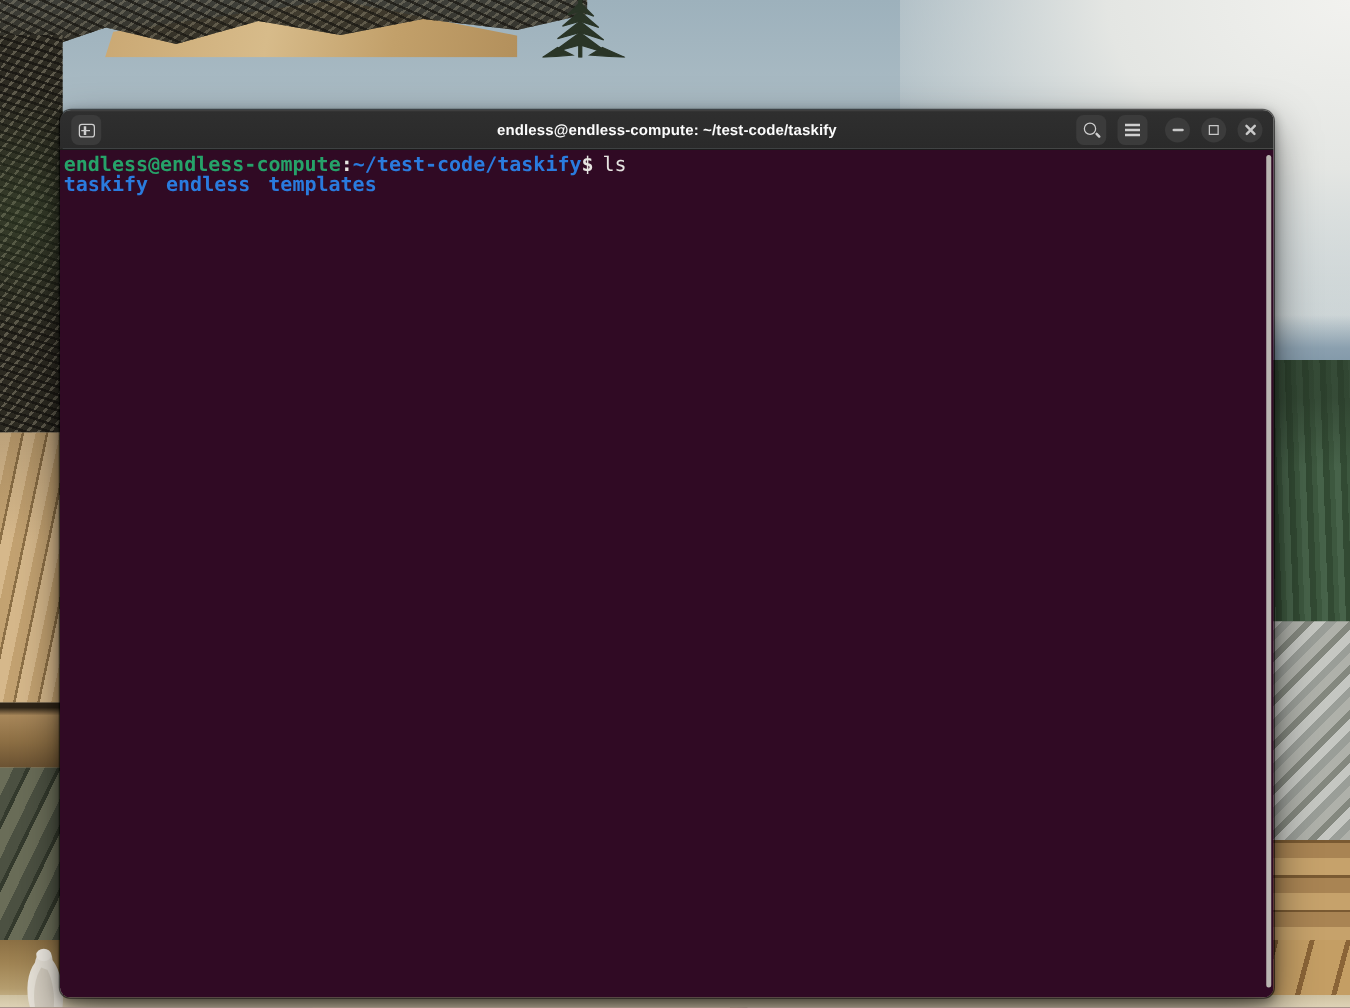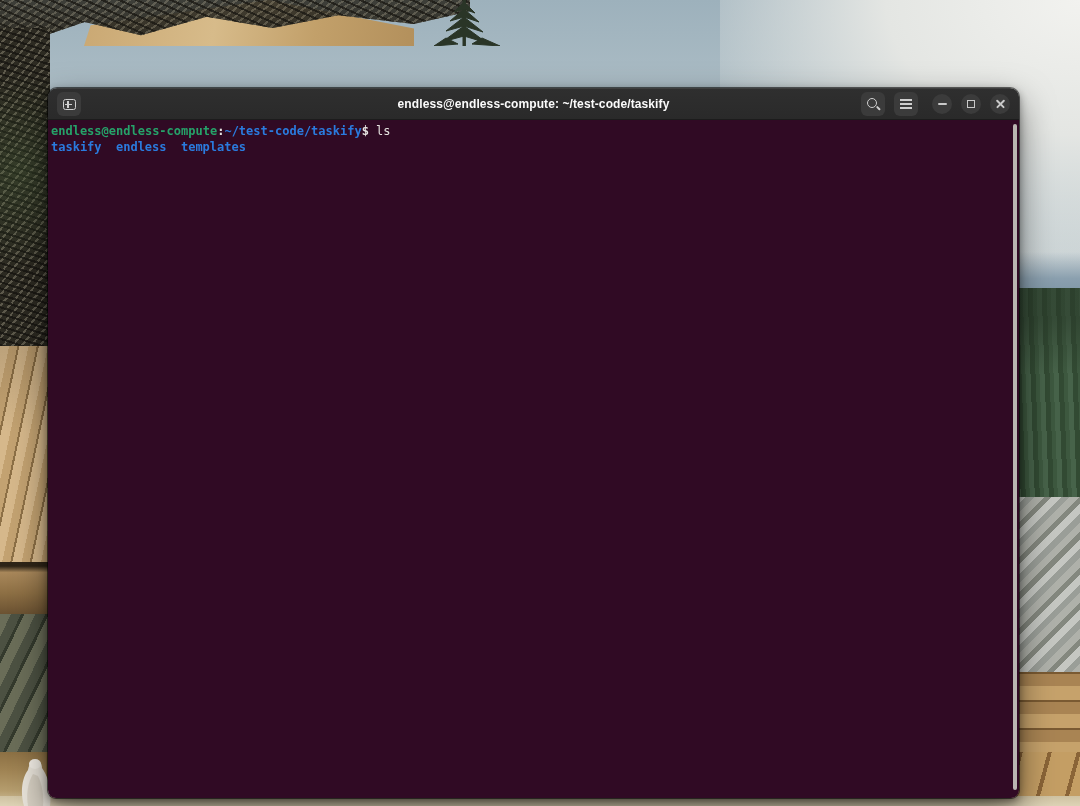--- a/index.html
+++ b/index.html
@@ -111,21 +111,21 @@
   .icon-min { width:9px; height:1.8px; background:#c9c9c9; border-radius:1px; display:block; }
   .icon-max { width:8px; height:8px; border:1.5px solid #c9c9c9; display:block; }
   .icon-close { position:relative; width:10px; height:10px; display:block; }
   .icon-close::before, .icon-close::after { content:""; position:absolute; left:-0.5px; top:4.2px;
     width:11px; height:1.6px; background:#c9c9c9; border-radius:1px; }
   .icon-close::before { transform:rotate(45deg); }
   .icon-close::after { transform:rotate(-45deg); }
 
   
   .term { position:relative; width:100%; height:678px; background:var(--background,#300a24);
-    font-family:"DejaVu Sans Mono", monospace; font-size:12px; line-height:15.5px;
+    font-family:"DejaVu Sans Mono", monospace; font-size:16px; line-height:15.5px;
     padding:4px 10px 4px 3px; cursor:text; }
   .line { white-space:pre; }
   .green { color:var(--user-host-green,#26a269); font-weight:bold; }
   .blue { color:var(--path-blue,#2a7bde); font-weight:bold; }
   .fg { color:var(--foreground,#e6e4e1); }
   .b { font-weight:bold; }
   .cmd { margin-left:7.2px; }
   .dir { margin-right:14.4px; }
   .cursor { display:inline-block; width:7.2px; height:13.5px; margin-left:7.2px;
     background:var(--cursor,#f2f2f2); vertical-align:-2.5px; }

